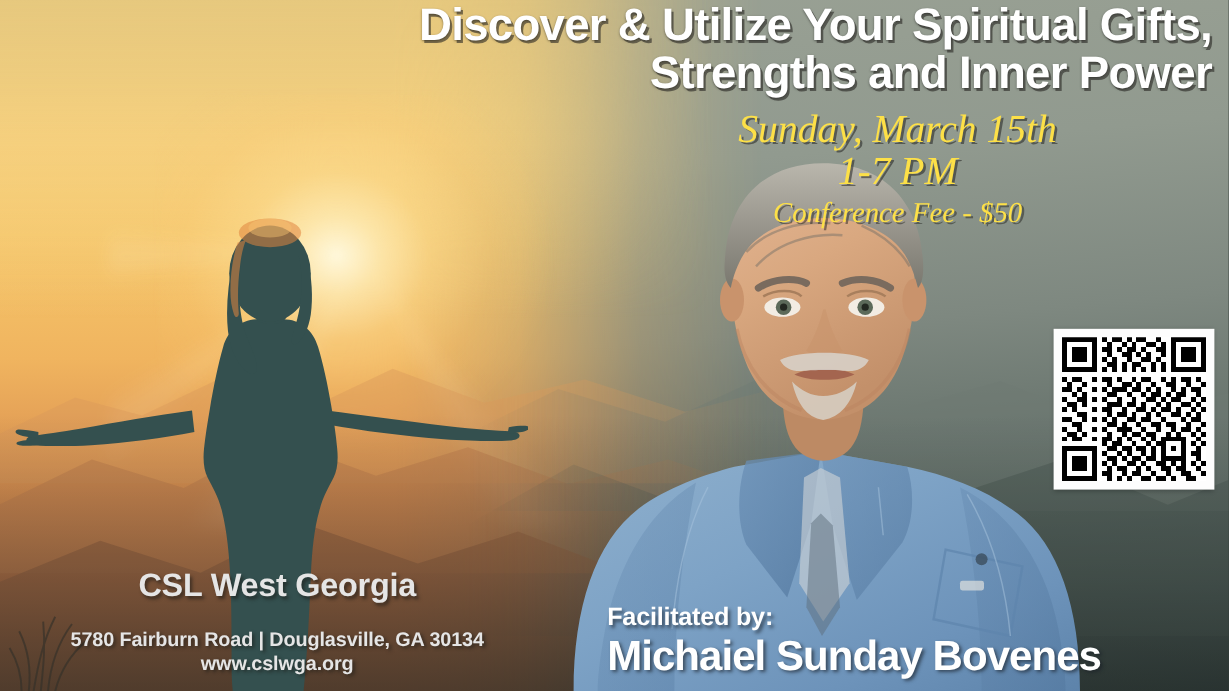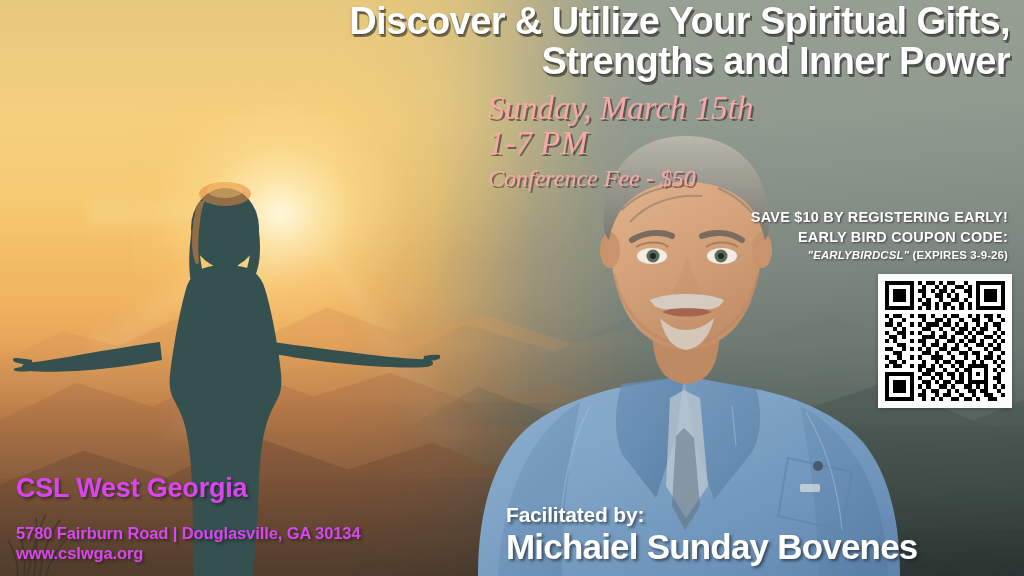--- a/index.html
+++ b/index.html
@@ -163,24 +163,24 @@
     letter-spacing:-.6px;
     color:#ffffff;
     text-shadow:2px 3px 0 rgba(40,38,34,.58), 0 1px 2px rgba(0,0,0,.45);
   }
   .headline .l1 { display:block; }
   .headline .l2 { display:block; }
 
   
   .datebox {
     position:absolute; right:16px; top:92px; width:520px;
-    text-align:left;
+    text-align:center;
     font-family:"Liberation Serif", "DejaVu Serif", serif;
     font-style:italic;
-    color:#fca5a5;
+    color:#fde047;
   }
   .date-line  { font-size:33px; line-height:1.02; text-shadow:2px 2px 0 rgba(35,35,32,.55); }
   .time-line  { font-size:33px; line-height:1.08; text-shadow:2px 2px 0 rgba(35,35,32,.55); }
   .fee-line   { font-size:24px; line-height:1.45; text-shadow:2px 2px 0 rgba(35,35,32,.5); }
 
   
   .earlybird {
     position:absolute; right:16px; top:208px; width:480px;
     text-align:right;
     color:#ffffff;
@@ -199,24 +199,25 @@
     width:134px; height:134px;
     background:#fdfdfd;
     padding:7px;
     box-shadow:0 1px 4px rgba(0,0,0,.28);
   }
   .qr-wrap svg { display:block; width:100%; height:100%; }
 
   
   .org {
     position:absolute; left:16px; bottom:12px; width:430px;
-    color:#d946ef;
+    color:#e5e5e5;
     font-family:"Liberation Sans", sans-serif;
     font-weight:bold;
     text-shadow:2px 2px 3px rgba(25,25,22,.6);
+    text-align:center;
   }
   .org-name { font-size:27px; line-height:1.12; letter-spacing:-.2px; }
   .org-addr { font-size:16.5px; line-height:1.25; letter-spacing:-.1px;margin-top:20px; }
   .org-web  { font-size:16.5px; line-height:1.25; letter-spacing:-.1px; }
 
   
   .facil {
     position:absolute; left:506px; bottom:10px; width:518px;
     color:#ffffff;
     font-family:"Liberation Sans", sans-serif;
@@ -431,25 +432,20 @@
     <span class="l1">Discover &amp; Utilize Your Spiritual Gifts,</span>
     <span class="l2">Strengths and Inner Power</span>
   </div>
 
   <div class="datebox">
     <div class="date-line">Sunday, March 15th</div>
     <div class="time-line">1-7 PM</div>
     <div class="fee-line">Conference Fee - $50</div>
   </div>
 
-  <div class="earlybird">
-    <div class="eb-1">SAVE $10 BY REGISTERING EARLY!</div>
-    <div class="eb-2">EARLY BIRD COUPON CODE:</div>
-    <div class="eb-3"><em>"EARLYBIRDCSL"</em><span> (EXPIRES 3-9-26)</span></div>
-  </div>
 
   <div class="qr-wrap">
     <svg viewBox="0 0 29 29" shape-rendering="crispEdges" xmlns="http://www.w3.org/2000/svg">
       <rect width="29" height="29" fill="#ffffff"></rect>
       <g fill="#000000">
 
         <path d="M0 0h7v7h-7z"></path>
           <path d="M1 1h5v5h-5z" fill="#fff"></path>
           <path d="M2 2h3v3h-3z"></path>
 

